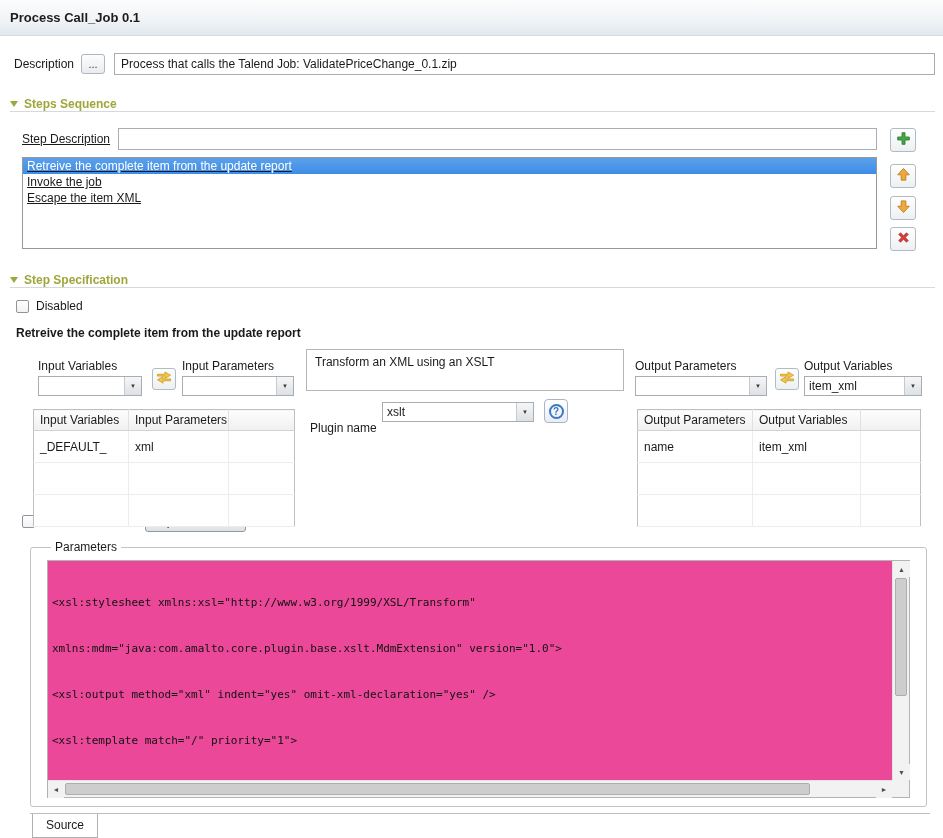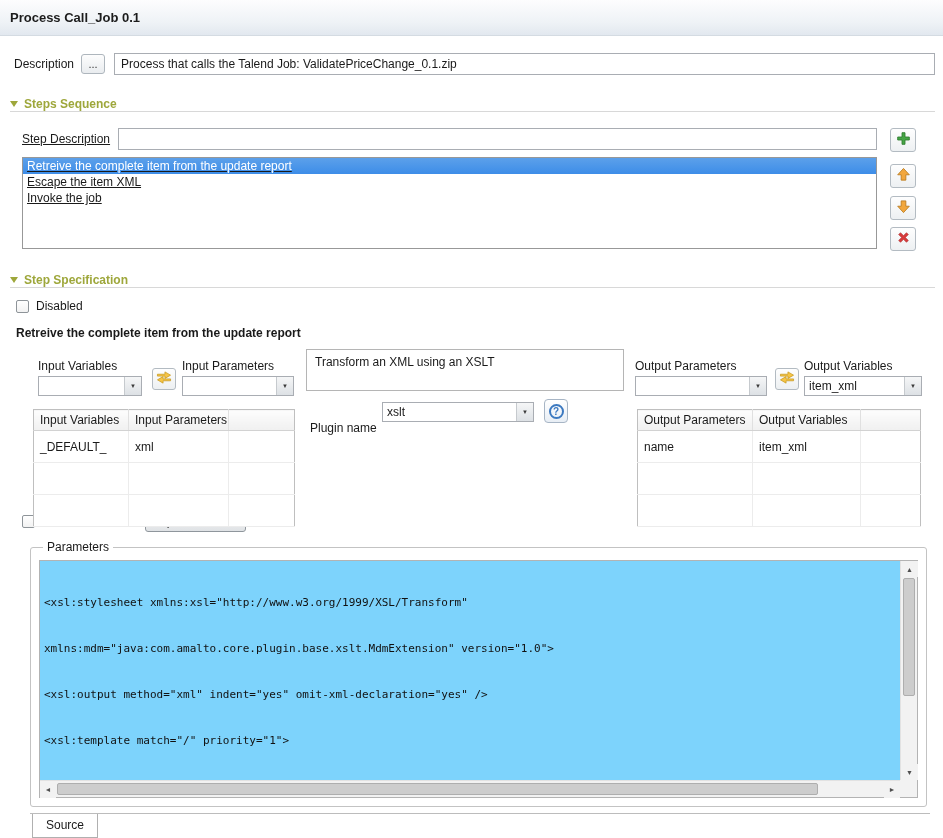--- a/index.html
+++ b/index.html
@@ -149,25 +149,25 @@
     height: 22px; padding: 0 11px; margin-left: 9px;
     border: 1px solid #8f969c; border-radius: 3px;
     background: linear-gradient(#f9f9f9, #dfe2e5);
     font-size: 12px; color: #1a1a1a;
   }
 
   
   fieldset.params {
     margin: 8px 16px 0 30px;
     border: 1px solid #c3c3c3; border-radius: 3px;
-    padding: 6px 8px 8px;
+    padding: 6px 16px 8px;
   }
   fieldset.params legend { font-size: 12px; padding: 0 4px; margin-left: 4px; color: #1a1a1a; }
 
-  .code-editor { position: relative; border: 1px solid #b3b3b3; height: 238px; background: #7dd3fc; }
+  .code-editor { position: relative; border: 1px solid #b3b3b3; height: 238px; background: #ec4899; }
   .code-text {
     position: absolute; left: 4px; top: 3px; right: 19px; bottom: 19px;
     overflow: hidden;
     font-family: "DejaVu Sans Mono", monospace;
     font-size: 11px; line-height: 15.4px; color: #111;
     white-space: pre;
   }
 
   .vscroll {
     position: absolute; top: 0; right: 0; bottom: 17px; width: 17px;
@@ -224,22 +224,22 @@
   </div>
 
   <div class="steps-body">
     <div class="steps-left">
       <div class="sd-row">
         <label>Step Description</label>
         <input class="text-input" value="" style="">
       </div>
       <div class="steps-list">
         <div class="step-item selected">Retreive the complete item from the update report</div>
+        <div class="step-item">Invoke the job</div>
         <div class="step-item">Escape the item XML</div>
-        <div class="step-item">Invoke the job</div>
       </div>
     </div>
     <div class="steps-btn-col">
       <button class="icon-btn">
         <span>
           <svg width="15" height="15" viewBox="0 0 16 16">
               <path d="M6.4 1.8h3.2v4.6h4.6v3.2H9.6v4.6H6.4V9.6H1.8V6.4h4.6z" fill="#46a546" stroke="#2d7d2d" stroke-width="0.9"></path>
             </svg>
         </span>
       </button>

